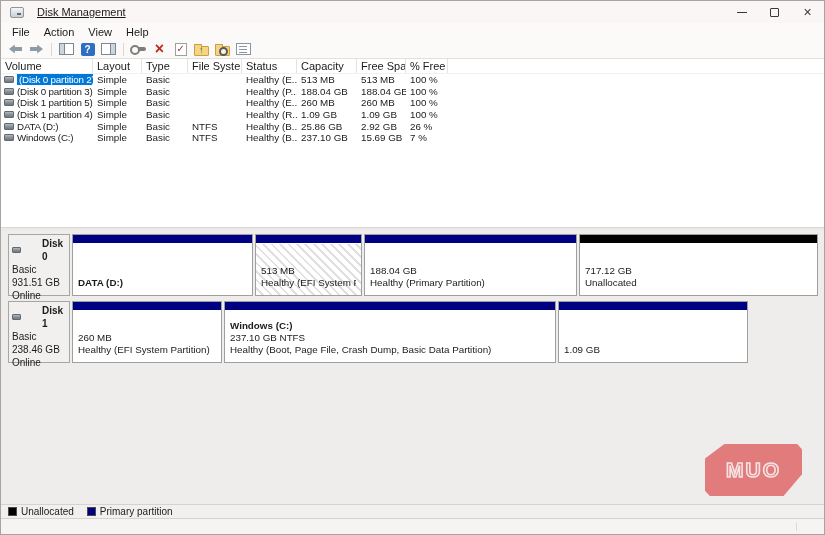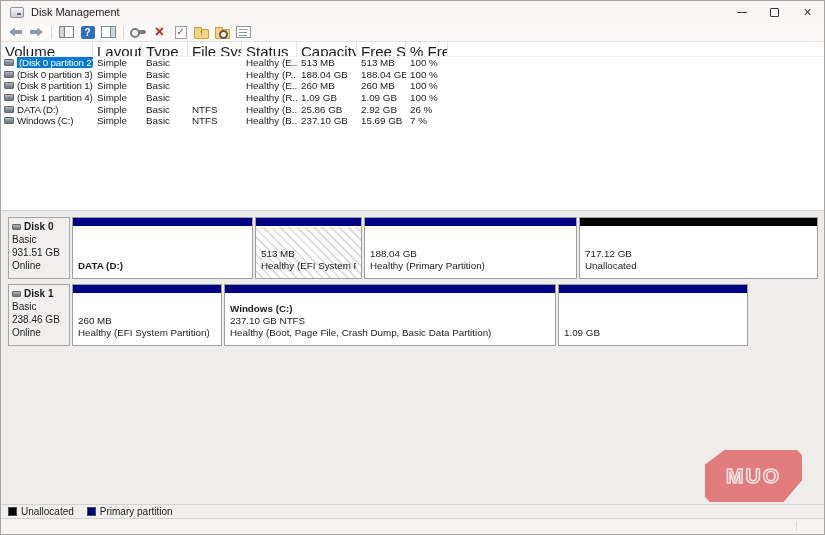--- a/index.html
+++ b/index.html
@@ -5,21 +5,21 @@
   * { margin:0; padding:0; box-sizing:border-box; cursor:default; }
   html,body { width:825px; height:535px; font-family:"Liberation Sans","DejaVu Sans",sans-serif; }
   .window { width:825px; height:535px; border:1px solid #a7a3a1; background:#fff;
             display:flex; flex-direction:column; overflow:hidden; }
 
   
   .titlebar { height:22px; background:#f9f6f5; display:flex; align-items:center; padding-left:9px; flex:0 0 auto; }
   .title-icon { width:14px; height:11px; border:1px solid #8d959d; border-radius:2px;
                 background:linear-gradient(#f4f6f7,#c9cfd4); position:relative; }
   .title-icon::after { content:""; position:absolute; right:2px; bottom:2px; width:4px; height:2px; background:#5f6b74; }
-  .title-text { font-size:11px; color:#1b1b1b; margin-left:7px; }
+  .title-text { font-size:11px; color:#1b1b1b; margin-left:13px;text-decoration:underline; }
   .win-controls { margin-left:auto; display:flex; height:100%; }
   .win-btn { width:33px; height:100%; display:flex; align-items:center; justify-content:center; }
   .min-dash { width:10px; height:1px; background:#3a3a3a; }
   .max-box { width:9px; height:9px; border:1px solid #3a3a3a; border-radius:1px; }
   .close-x { font-size:14px; color:#3a3a3a; line-height:1; }
 
   
   .menubar { height:17px; background:#fbfaf9; display:flex; align-items:center; padding-left:4px; flex:0 0 auto; }
   .menu-item { font-size:11px; color:#1b1b1b; padding:1px 7px; }
 
@@ -48,54 +48,54 @@
                       border:1px solid #c9a23e; border-bottom:none; border-radius:1px 1px 0 0; }
   .i-folder.up::after { content:"↑"; color:#1c7a1c; font-weight:bold; font-size:9px; position:absolute; left:4px; top:-2px; }
   .i-folder.search::after { content:""; position:absolute; right:1px; top:0; width:5px; height:5px;
                             border:2px solid #5a5a5a; border-radius:50%; background:rgba(255,255,255,.75); }
   .i-props { width:15px; height:12px; border:1px solid #8a97a3; background:#fff; position:relative; }
   .i-props::before { content:""; position:absolute; left:2px; top:2px; width:8px; height:1px; background:#8a97a3;
                      box-shadow:0 3px 0 #8a97a3, 0 6px 0 #8a97a3; }
 
   
   .table-pane { height:168px; background:#fff; overflow:hidden; flex:0 0 auto; }
-  .t-header { display:flex; height:15px; color:#1b1b1b; font-size:15px; border-bottom:1px solid #f0f0f0; }
+  .t-header { display:flex; height:15px; color:#1b1b1b; font-size:11px; border-bottom:1px solid #f0f0f0; }
   .t-hcell { padding:1px 4px; border-right:1px solid #e4e4e4; white-space:nowrap; overflow:hidden; flex:0 0 auto; }
   .t-hcell.fill { flex:1 1 auto; border-right:none; }
   .c0{width:92px} .c1{width:49px} .c2{width:46px} .c3{width:54px}
   .c4{width:55px} .c5{width:60px} .c6{width:49px} .c7{width:42px}
   .t-row { display:flex; height:11.6px; align-items:center; font-size:9.8px; color:#1b1b1b; }
   .t-cell { padding:0 4px; white-space:nowrap; overflow:hidden; flex:0 0 auto; }
   .vol-cell { display:flex; align-items:center; gap:3px; padding-left:3px; }
   .mini-disk { width:10px; height:7px; border:1px solid #63696f; border-radius:1px; flex:0 0 auto;
                background:linear-gradient(180deg,#b3bac0 0%,#8a9299 50%,#70777e 100%); }
   .vol-label { white-space:nowrap; letter-spacing:-0.2px; }
   .vol-label.selected { background:#0078d7; color:#fff; padding:0 2px; }
 
   
   .splitter { height:4px; background:#eceae9; border-top:1px solid #d8d6d4; flex:0 0 auto; }
 
   
   .graph-pane { flex:1 1 auto; background:#efedec; position:relative; padding-top:3px; overflow:hidden; }
   .disk-row { display:flex; margin:0 4px 5px 7px; height:62px; }
   .disk-label { width:62px; flex:0 0 auto; border:1px solid #a6a6a6; background:#f2f0ef;
                 padding:2px 3px; font-size:10px; line-height:13px; color:#1b1b1b; }
-  .d-name { font-weight:bold; display:flex; align-items:center; gap:3px; }
+  .d-name { font-weight:bold; display:flex; align-items:center; gap:21px; }
   .d-name .mini-disk { width:9px; height:6px; }
   .parts { display:flex; gap:2px; margin-left:2px; }
   .part { border:1px solid #9f9f9f; background:#fff; display:flex; flex-direction:column; overflow:hidden; }
   .p-bar { height:9px; flex:0 0 auto; border-bottom:1px solid #fff; }
   .p-body { flex:1 1 auto; display:flex; flex-direction:column; justify-content:flex-end;
             padding:2px 5px 6px; font-size:9.8px; line-height:12px; color:#1b1b1b; }
   .part.selected .p-body { background:repeating-linear-gradient(45deg,#ffffff 0px,#ffffff 4px,#e0e0e0 4px,#e0e0e0 6px); }
   .p-title { font-weight:bold; white-space:nowrap; overflow:hidden; }
   .p-line { white-space:nowrap; overflow:hidden; }
 
   
-  .muo { position:absolute; right:22px; bottom:2px; width:97px; height:52px; background:#e17373; opacity:.93;
+  .muo { position:absolute; right:22px; bottom:8px; width:97px; height:52px; background:#e17373; opacity:.93;
          clip-path:polygon(20% 0,95% 0,100% 10%,100% 58%,81% 100%,5% 100%,0 90%,0 28%);
          display:flex; align-items:center; justify-content:center; }
   .muo-text { font-size:21px; font-weight:bold; letter-spacing:2px; color:#e17373;
               -webkit-text-stroke:1.6px #f5e2e2; }
 
   
   .legend-bar { height:14px; background:#f2f0ef; border-top:1px solid #d5d3d1; display:flex;
                 align-items:center; padding-left:7px; gap:13px; font-size:10px; color:#1b1b1b; flex:0 0 auto; }
   .legend-item { display:flex; align-items:center; gap:4px; }
   .legend-swatch { width:9px; height:9px; border:1px solid #4a4a4a; flex:0 0 auto; }
@@ -116,20 +116,26 @@
         </div>
       <div class="win-btn">
           <span class="max-box"></span>
         </div>
       <div class="win-btn">
           <span class="close-x">×</span>
         </div>
     </div>
   </div>
 
+  <div class="menubar">
+      <span class="menu-item">File</span>
+      <span class="menu-item">Action</span>
+      <span class="menu-item">View</span>
+      <span class="menu-item">Help</span>
+    </div>
 
   <div class="toolbar">
     <div class="tb-btn">
         <span class="i-back"></span>
       </div>
     <div class="tb-btn">
         <span class="i-fwd"></span>
       </div>
     <span class="tb-sep"></span>
     <div class="tb-btn">
@@ -197,21 +203,21 @@
           <div class="t-cell c2">Basic</div>
           <div class="t-cell c3"></div>
           <div class="t-cell c4">Healthy (P...</div>
           <div class="t-cell c5">188.04 GB</div>
           <div class="t-cell c6">188.04 GB</div>
           <div class="t-cell c7">100 %</div>
         </div>
         <div class="t-row">
           <div class="t-cell vol-cell c0">
             <span class="mini-disk"></span>
-            <span class="vol-label">(Disk 8 partition 1)</span>
+            <span class="vol-label">(Disk 1 partition 5)</span>
           </div>
           <div class="t-cell c1">Simple</div>
           <div class="t-cell c2">Basic</div>
           <div class="t-cell c3"></div>
           <div class="t-cell c4">Healthy (E...</div>
           <div class="t-cell c5">260 MB</div>
           <div class="t-cell c6">260 MB</div>
           <div class="t-cell c7">100 %</div>
         </div>
         <div class="t-row">

